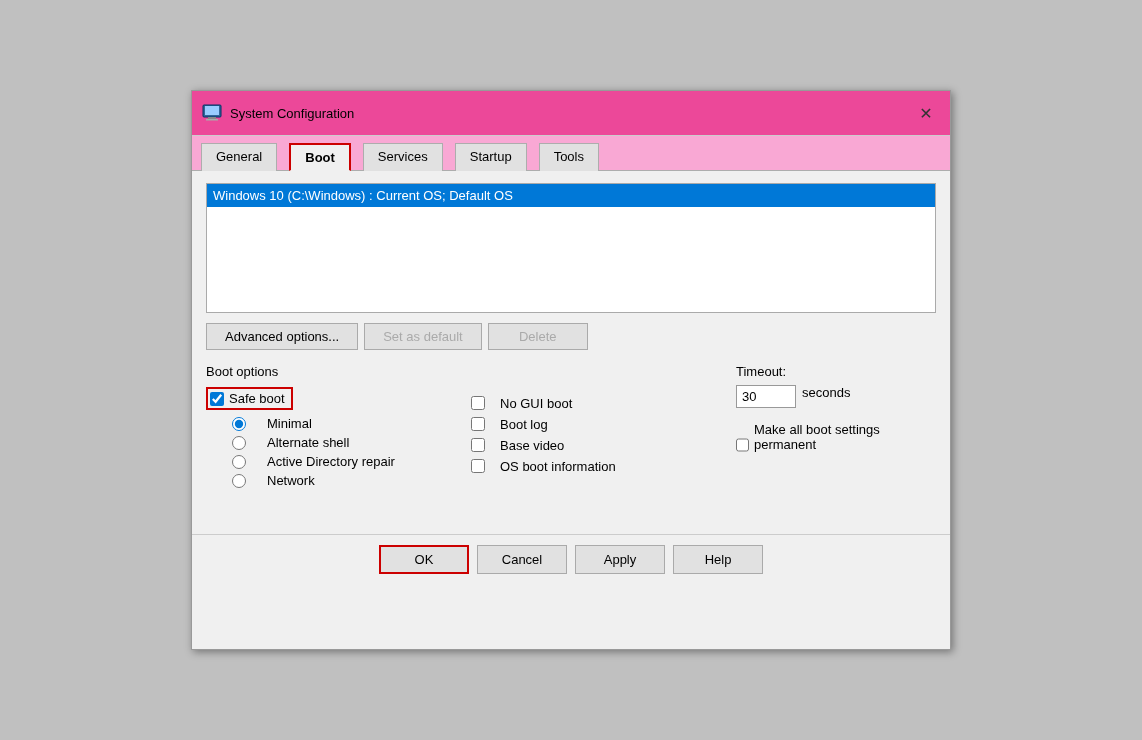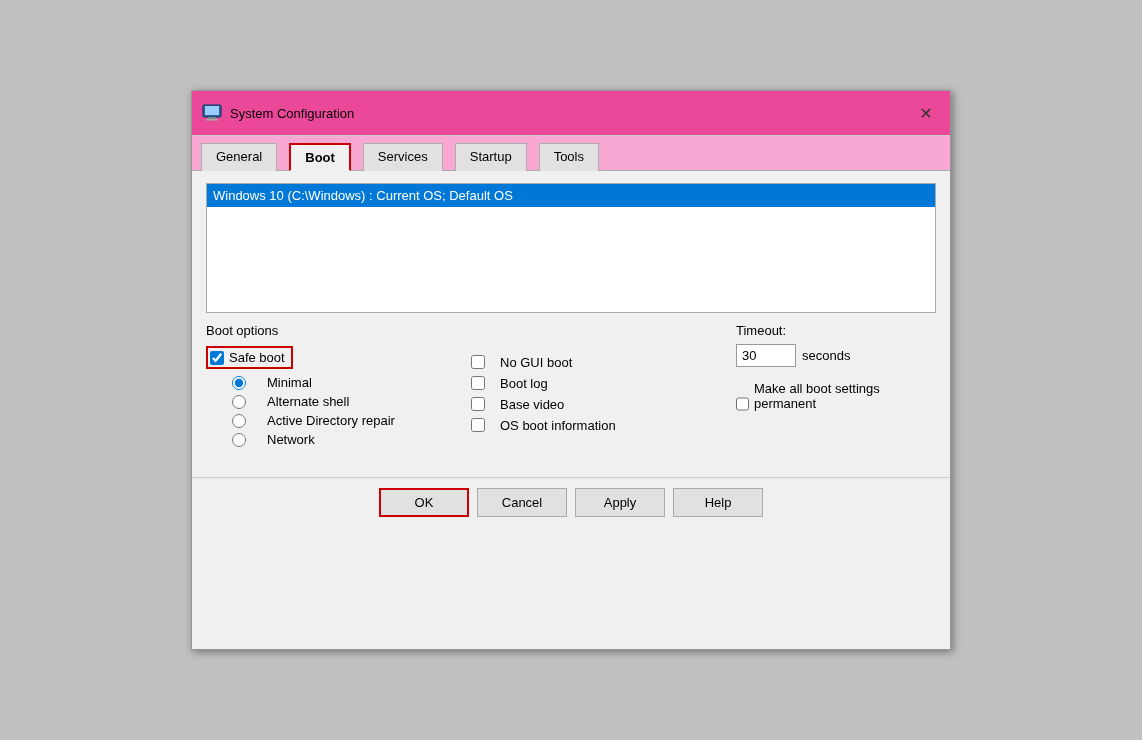--- a/index.html
+++ b/index.html
@@ -180,21 +180,20 @@
     .timeout-section {
       display: flex;
       flex-direction: column;
       gap: 6px;
     }
     .timeout-label {
       font-size: 13px;
     }
     .timeout-row {
       display: flex;
-      align-items: center;
       gap: 6px;
     }
     .timeout-input {
       width: 60px;
       padding: 3px 5px;
       border: 1px solid #999;
       font-size: 13px;
       background: #fff;
     }
     .permanent-check-row {
@@ -203,21 +202,21 @@
       gap: 5px;
       margin-top: 14px;
       max-width: 170px;
     }
     .footer {
       display: flex;
       justify-content: center;
       padding: 10px 14px;
       gap: 8px;
       border-top: 1px solid #ccc;
-      margin-top: 10px;
+      margin-top: 26px;
     }
     .footer-btn {
       padding: 5px 0;
       border: 1px solid #aaa;
       background: #e1e1e1;
       cursor: pointer;
       font-size: 13px;
       width: 90px;
       text-align: center;
       color: #000;
@@ -252,20 +251,25 @@
     <div class="tab">Startup</div>
     <div class="tab">Tools</div>
   </div>
 
   <div class="content">
 
     <div class="os-list-box">
       <div class="os-list-item selected">Windows 10 (C:\Windows) : Current OS; Default OS</div>
     </div>
 
+    <div class="button-row">
+      <button class="btn">Advanced options...</button>
+      <button class="btn disabled" disabled="">Set as default</button>
+      <button class="btn disabled" disabled="">Delete</button>
+    </div>
 
     <div class="boot-options-panel">
       <div class="boot-options-left">
         <div class="section-label">Boot options</div>
 
         <div class="safe-boot-row">
           <div class="safe-boot-checkbox-wrap">
             <input type="checkbox" class="checkbox-input" checked="" style="">
             <span>Safe boot</span>
           </div>

